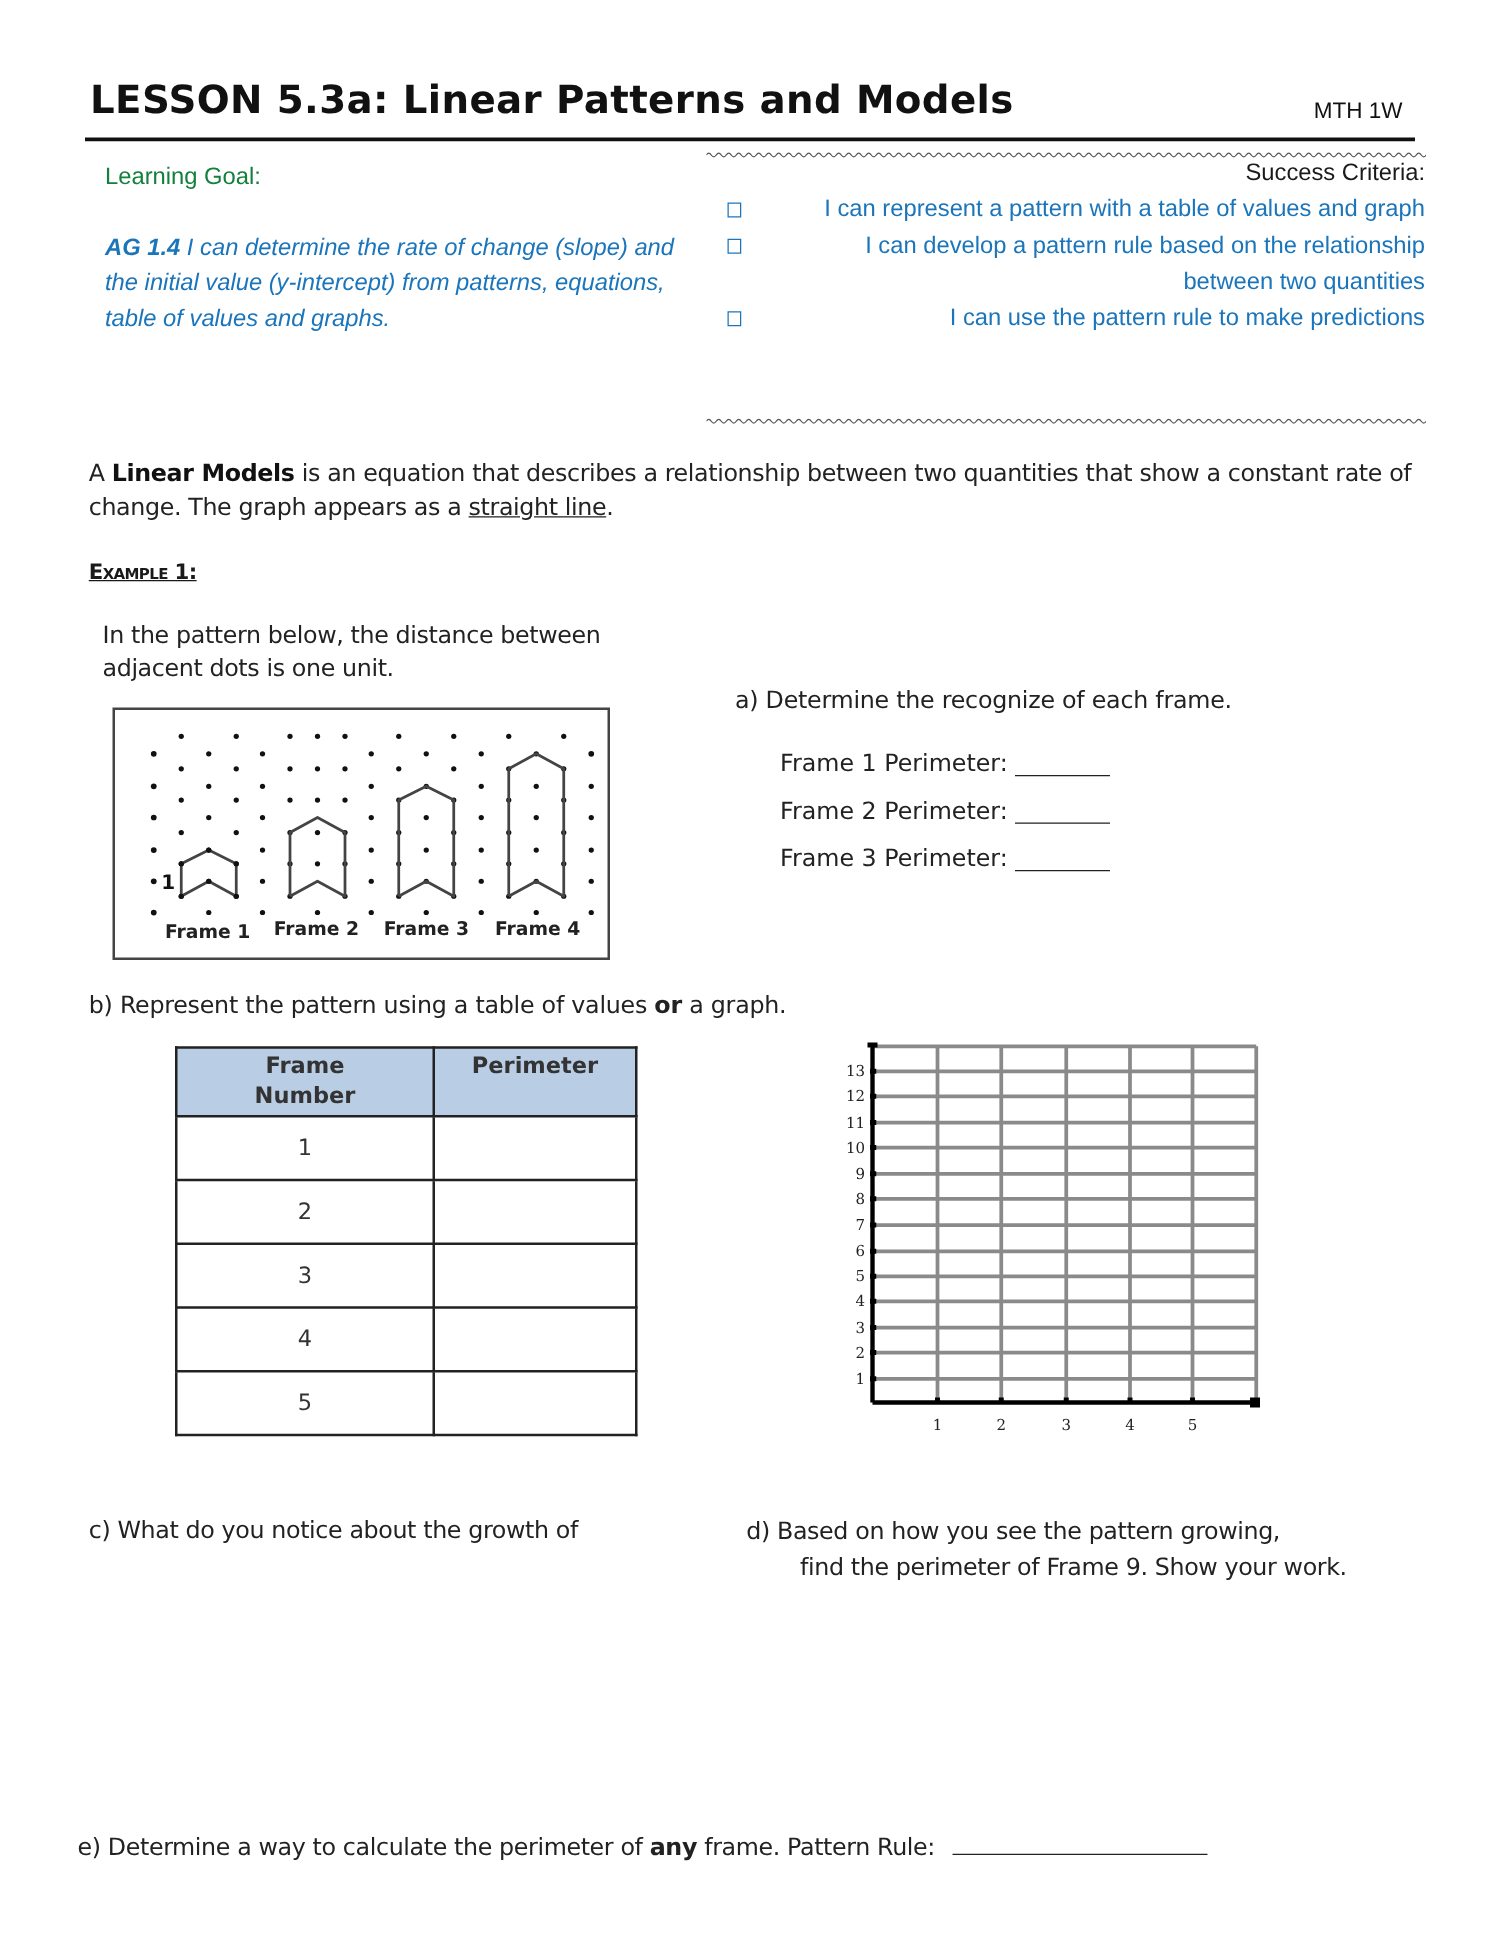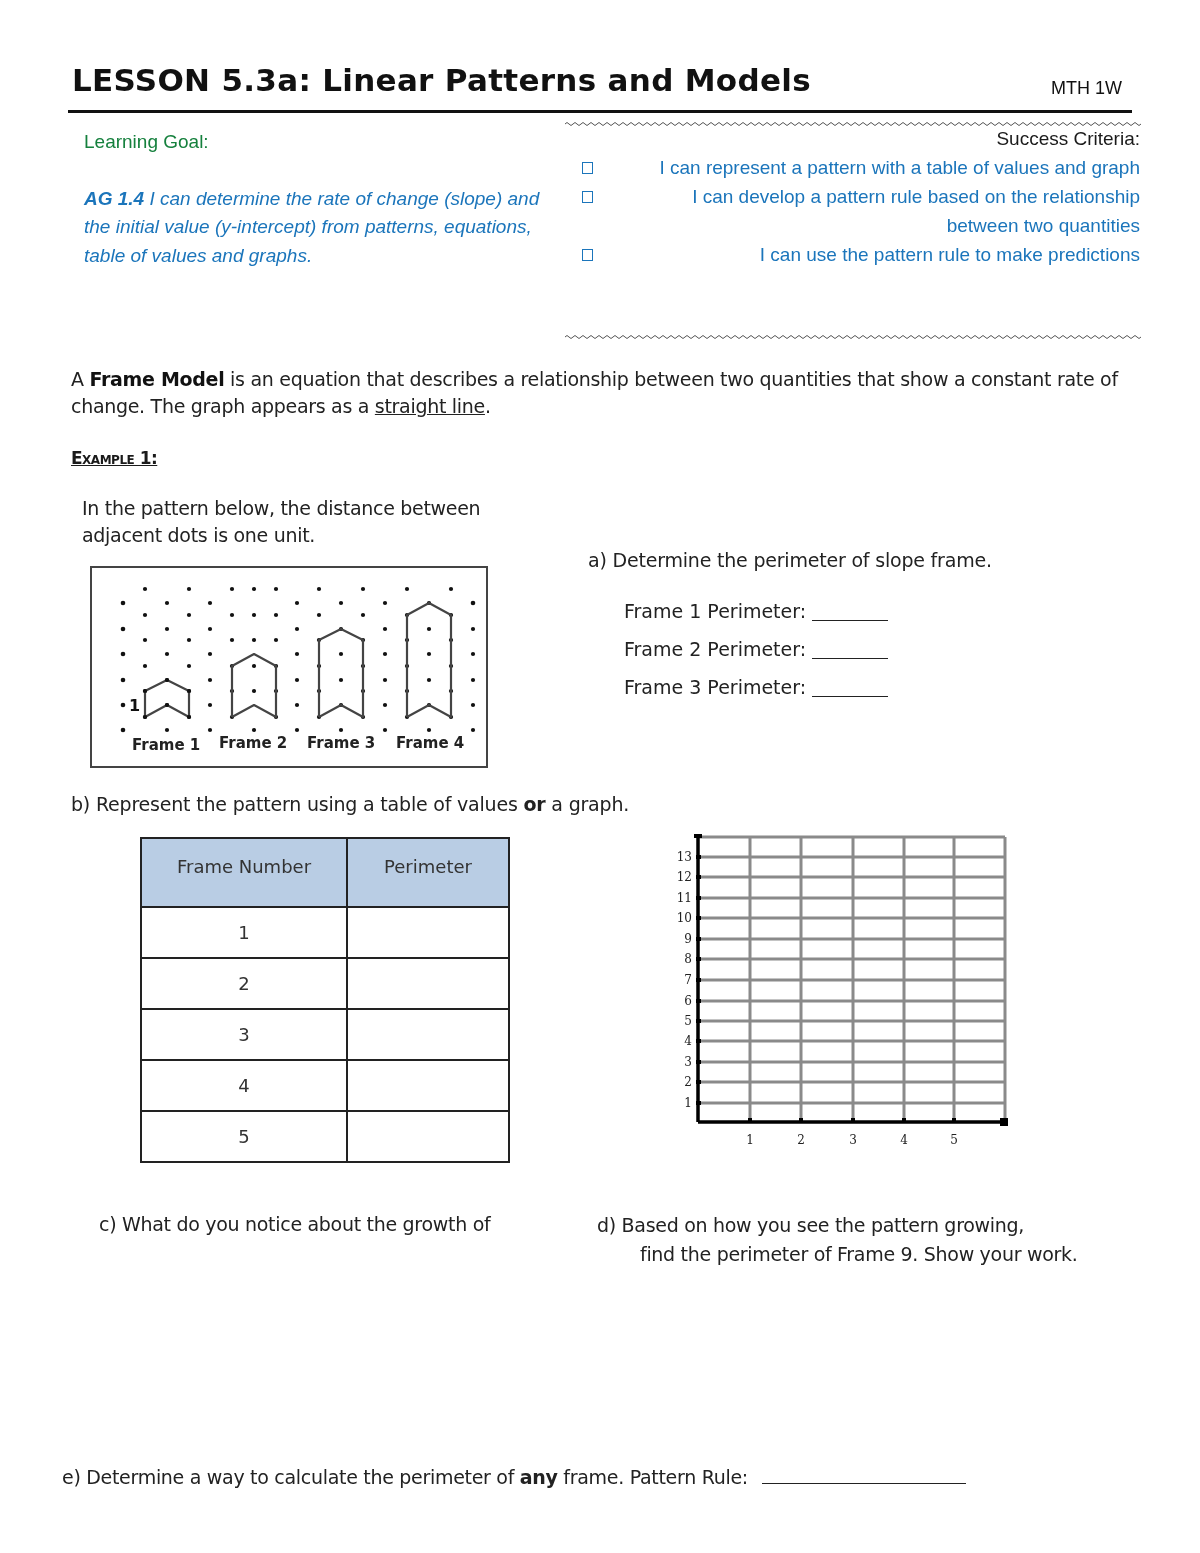--- a/index.html
+++ b/index.html
@@ -37,21 +37,21 @@
 
   .qa { left: 588px; top: 549px; font-size: 19px; color: #222; letter-spacing: -0.2px; }
   .perim-list { left: 624px; top: 600px; font-size: 19px; color: #222; }
   .perim-row { height: 38px; display: flex; align-items: flex-start; }
   .blank-short { display: inline-block; width: 76px; border-bottom: 1.5px solid #222; height: 20px; margin-left: 6px; }
 
   .qb { left: 71px; top: 793px; font-size: 19px; color: #222; letter-spacing: -0.2px; }
 
   table.tov { position: absolute; left: 140px; top: 837px; border-collapse: collapse; font-size: 18px; color: #333; }
   table.tov th, table.tov td { border: 2px solid #222; text-align: center; }
-  table.tov th { background: #b9cde4; font-weight: normal; height: 50px; vertical-align: top; line-height: 24px; padding-top: 16px; }
+  table.tov th { background: #b9cde4; font-weight: bold; height: 50px; vertical-align: top; line-height: 24px; padding-top: 2px; }
   table.tov td { height: 47px; }
   table.tov .c1 { width: 148px; }
   table.tov .c2 { width: 158px; }
 
   .graph { left: 660px; top: 832px; width: 360px; height: 330px; }
 
   .qc { left: 71px; top: 1210px; width: 490px; font-size: 19px; line-height: 28px; color: #222; letter-spacing: -0.3px; }
   .qd { left: 597px; top: 1211px; width: 560px; font-size: 19px; line-height: 29px; color: #222; letter-spacing: -0.3px; }
   .qe { left: 62px; top: 1463px; font-size: 19px; color: #222; letter-spacing: -0.3px; white-space: nowrap; }
   .blank-long { display: inline-block; width: 204px; border-bottom: 1.5px solid #222; height: 20px; margin-left: 8px; vertical-align: baseline; }
@@ -93,21 +93,21 @@
     <span class="crit-box-icon"></span>
     <span class="crit-text">I can develop a pattern rule based on the relationship between two quantities</span>
   </div>
   <div class="crit-row">
     <span class="crit-box-icon"></span>
     <span class="crit-text">I can use the pattern rule to make predictions</span>
   </div>
 </div>
 
 <div class="abs intro">
-  <span>A </span><b>Frame Model</b><span> is an equation that describes a relationship between two quantities that show a constant rate of change.  The graph appears as a </span><u>straight line</u><span>.</span>
+  <span>A </span><b>Linear Models</b><span> is an equation that describes a relationship between two quantities that show a constant rate of change.  The graph appears as a </span><u>straight line</u><span>.</span>
 </div>
 
 <div class="abs example">Example 1:</div>
 
 <div class="abs pattern-desc">In the pattern below, the distance between adjacent dots is one unit.</div>
 
 <div class="abs pattern-figure">
   <svg width="394" height="198" viewBox="0 0 394 198">
     <g fill="#111">
 
@@ -251,21 +251,21 @@
     <text x="37" y="143" font-family="DejaVu Sans, sans-serif" font-size="16" font-weight="bold" fill="#111">1</text>
     <g font-family="DejaVu Sans, sans-serif" font-size="15" font-weight="bold" fill="#222">
       <text x="40" y="182">Frame 1</text>
       <text x="127" y="180">Frame 2</text>
       <text x="215" y="180">Frame 3</text>
       <text x="304" y="180">Frame 4</text>
     </g>
   </svg>
 </div>
 
-<div class="abs qa">a)  Determine the perimeter of slope frame.</div>
+<div class="abs qa">a)  Determine the recognize of each frame.</div>
 <div class="abs perim-list">
   <div class="perim-row">
     <span>Frame 1 Perimeter:</span>
     <span class="blank-short"></span>
   </div>
   <div class="perim-row">
     <span>Frame 2 Perimeter:</span>
     <span class="blank-short"></span>
   </div>
   <div class="perim-row">
@@ -379,21 +379,21 @@
       <text x="90" y="312">1</text>
       <text x="141" y="312">2</text>
       <text x="193" y="312">3</text>
       <text x="244" y="312">4</text>
       <text x="294" y="312">5</text>
     </g>
   </svg>
 </div>
 
 <div class="abs qc">
-  <span style="display:block;margin-left:28px;">c)  What do you notice about the growth of</span>
+  <span style="display:block;">c)  What do you notice about the growth of</span>
 </div>
 
 <div class="abs qd">
   <span style="display:block;">d)  Based on how you see the  pattern growing,</span>
   <span class="indent2">find the perimeter of Frame 9.  Show your work.</span>
 </div>
 
 <div class="abs qe">
   <span>e)  Determine a way to calculate the perimeter of </span><b>any</b><span> frame.  Pattern Rule:</span>
   <span class="blank-long"></span>

